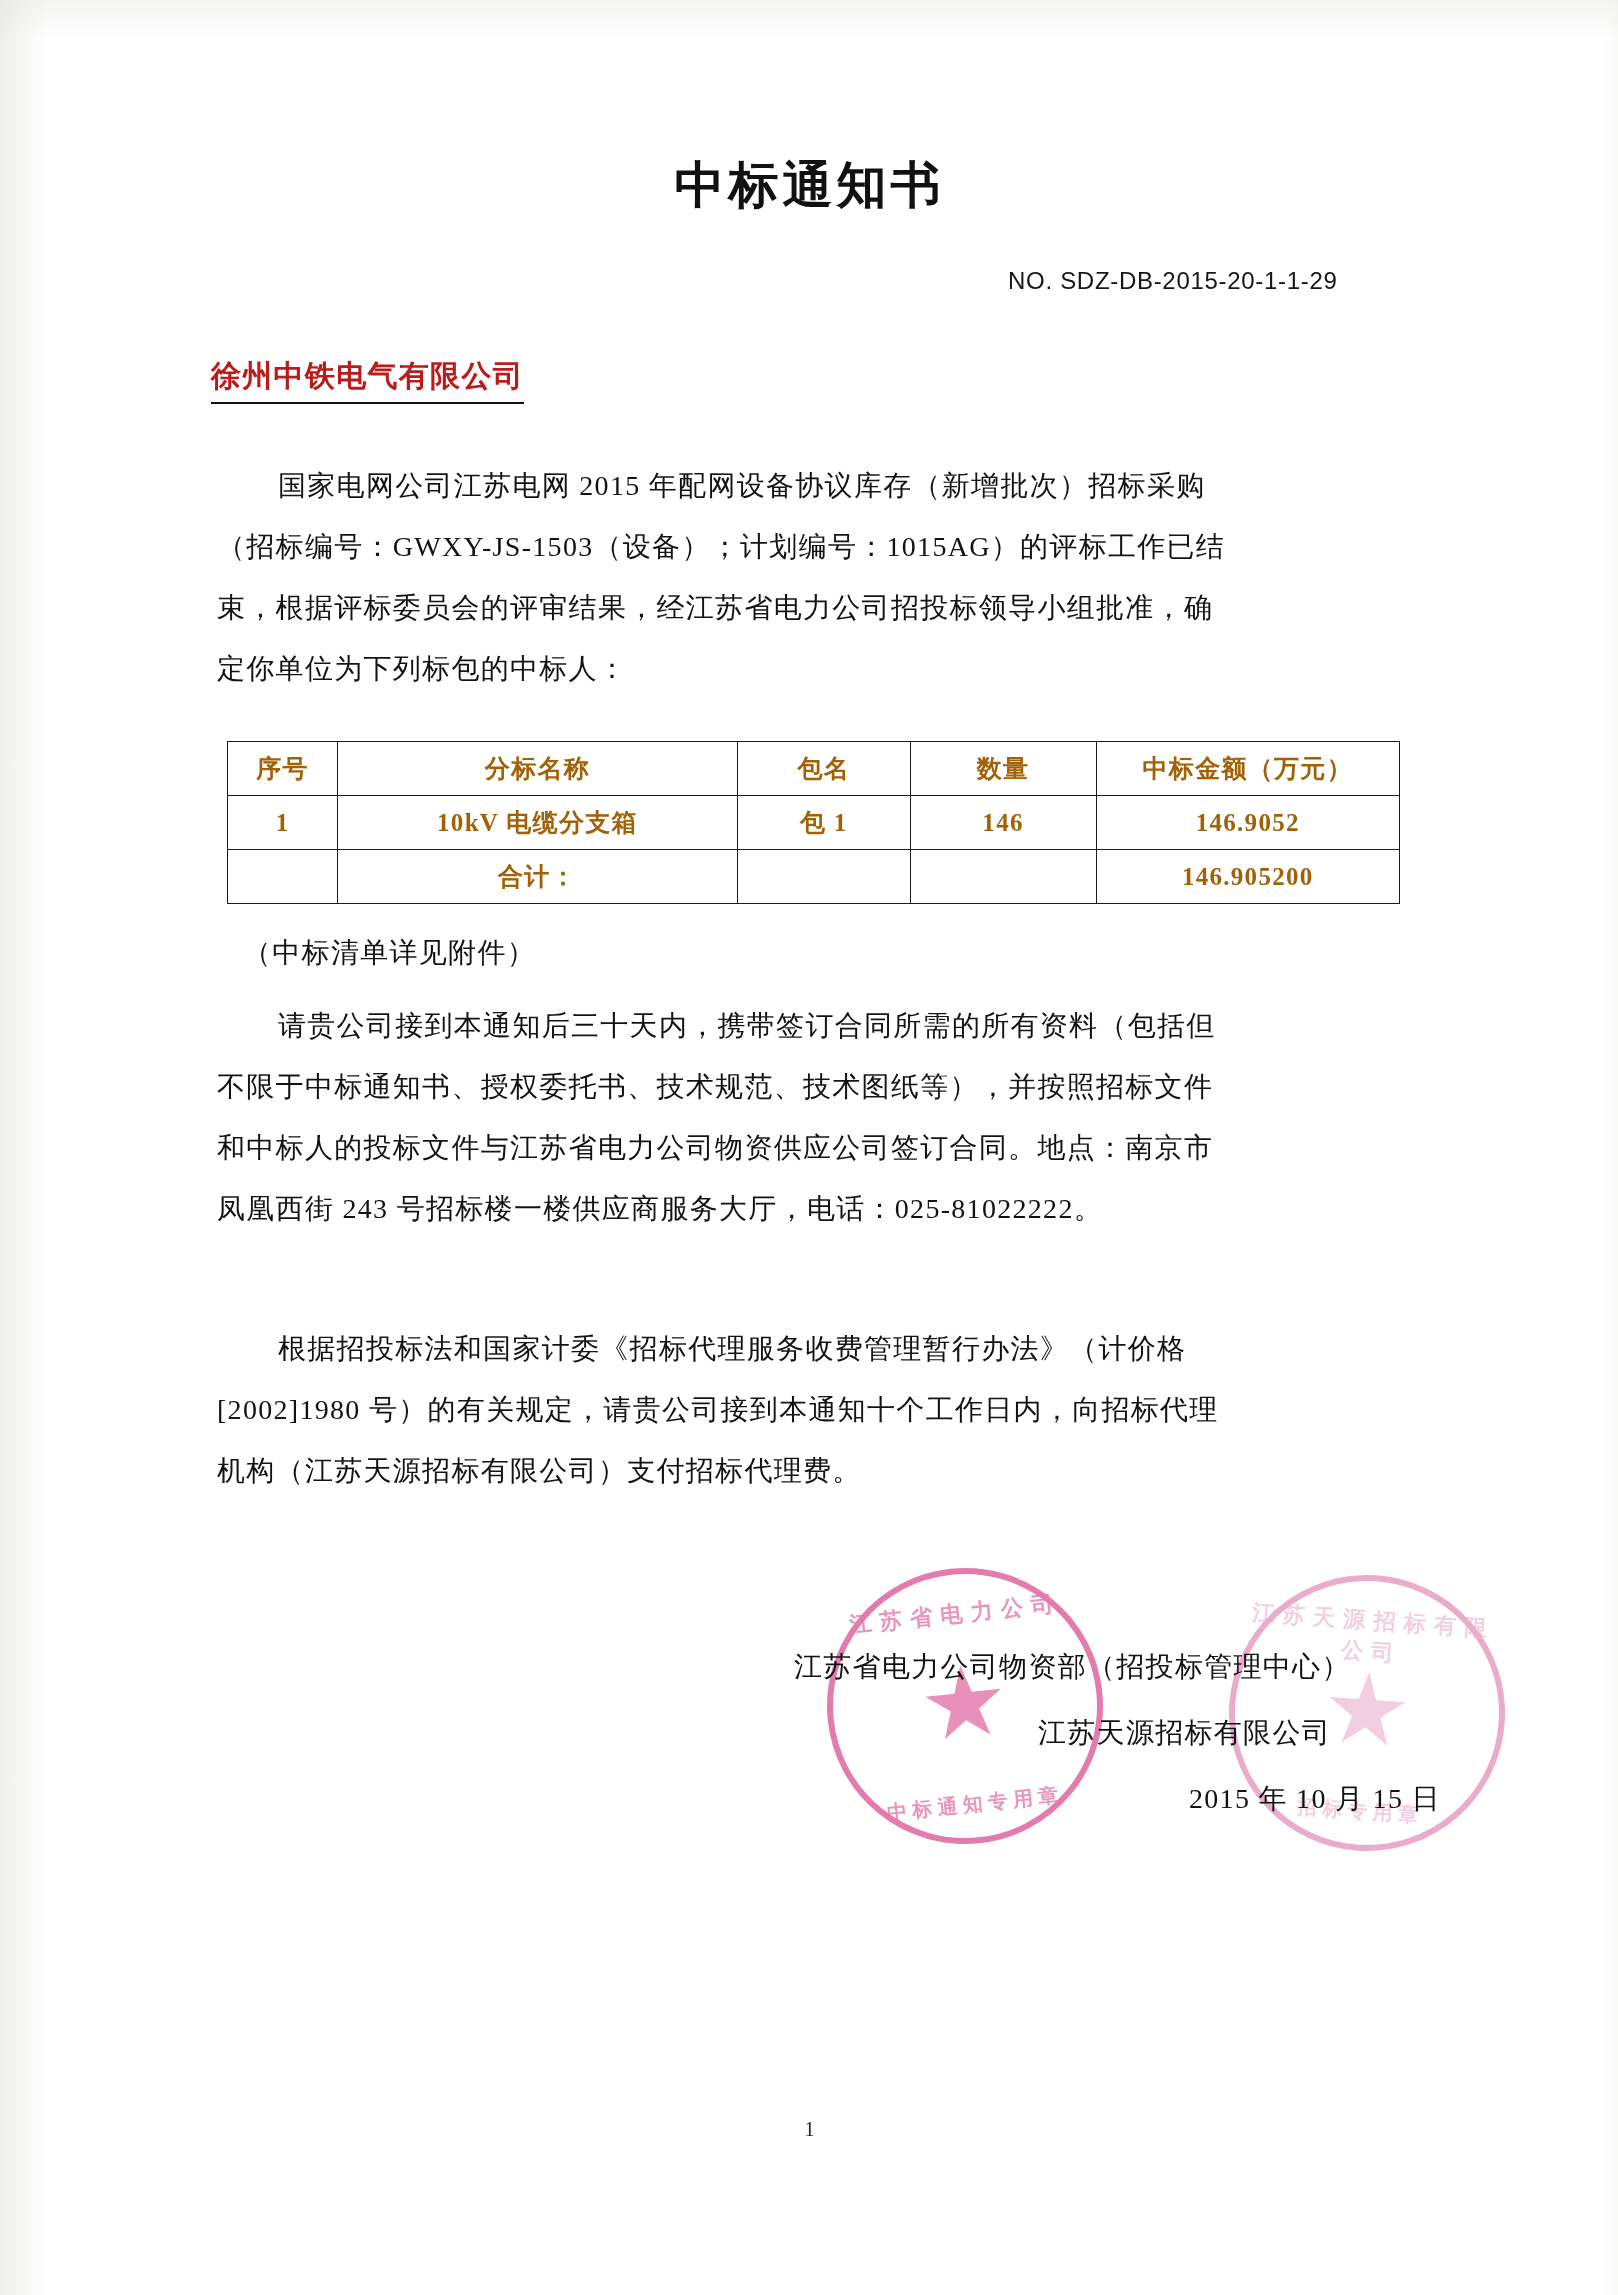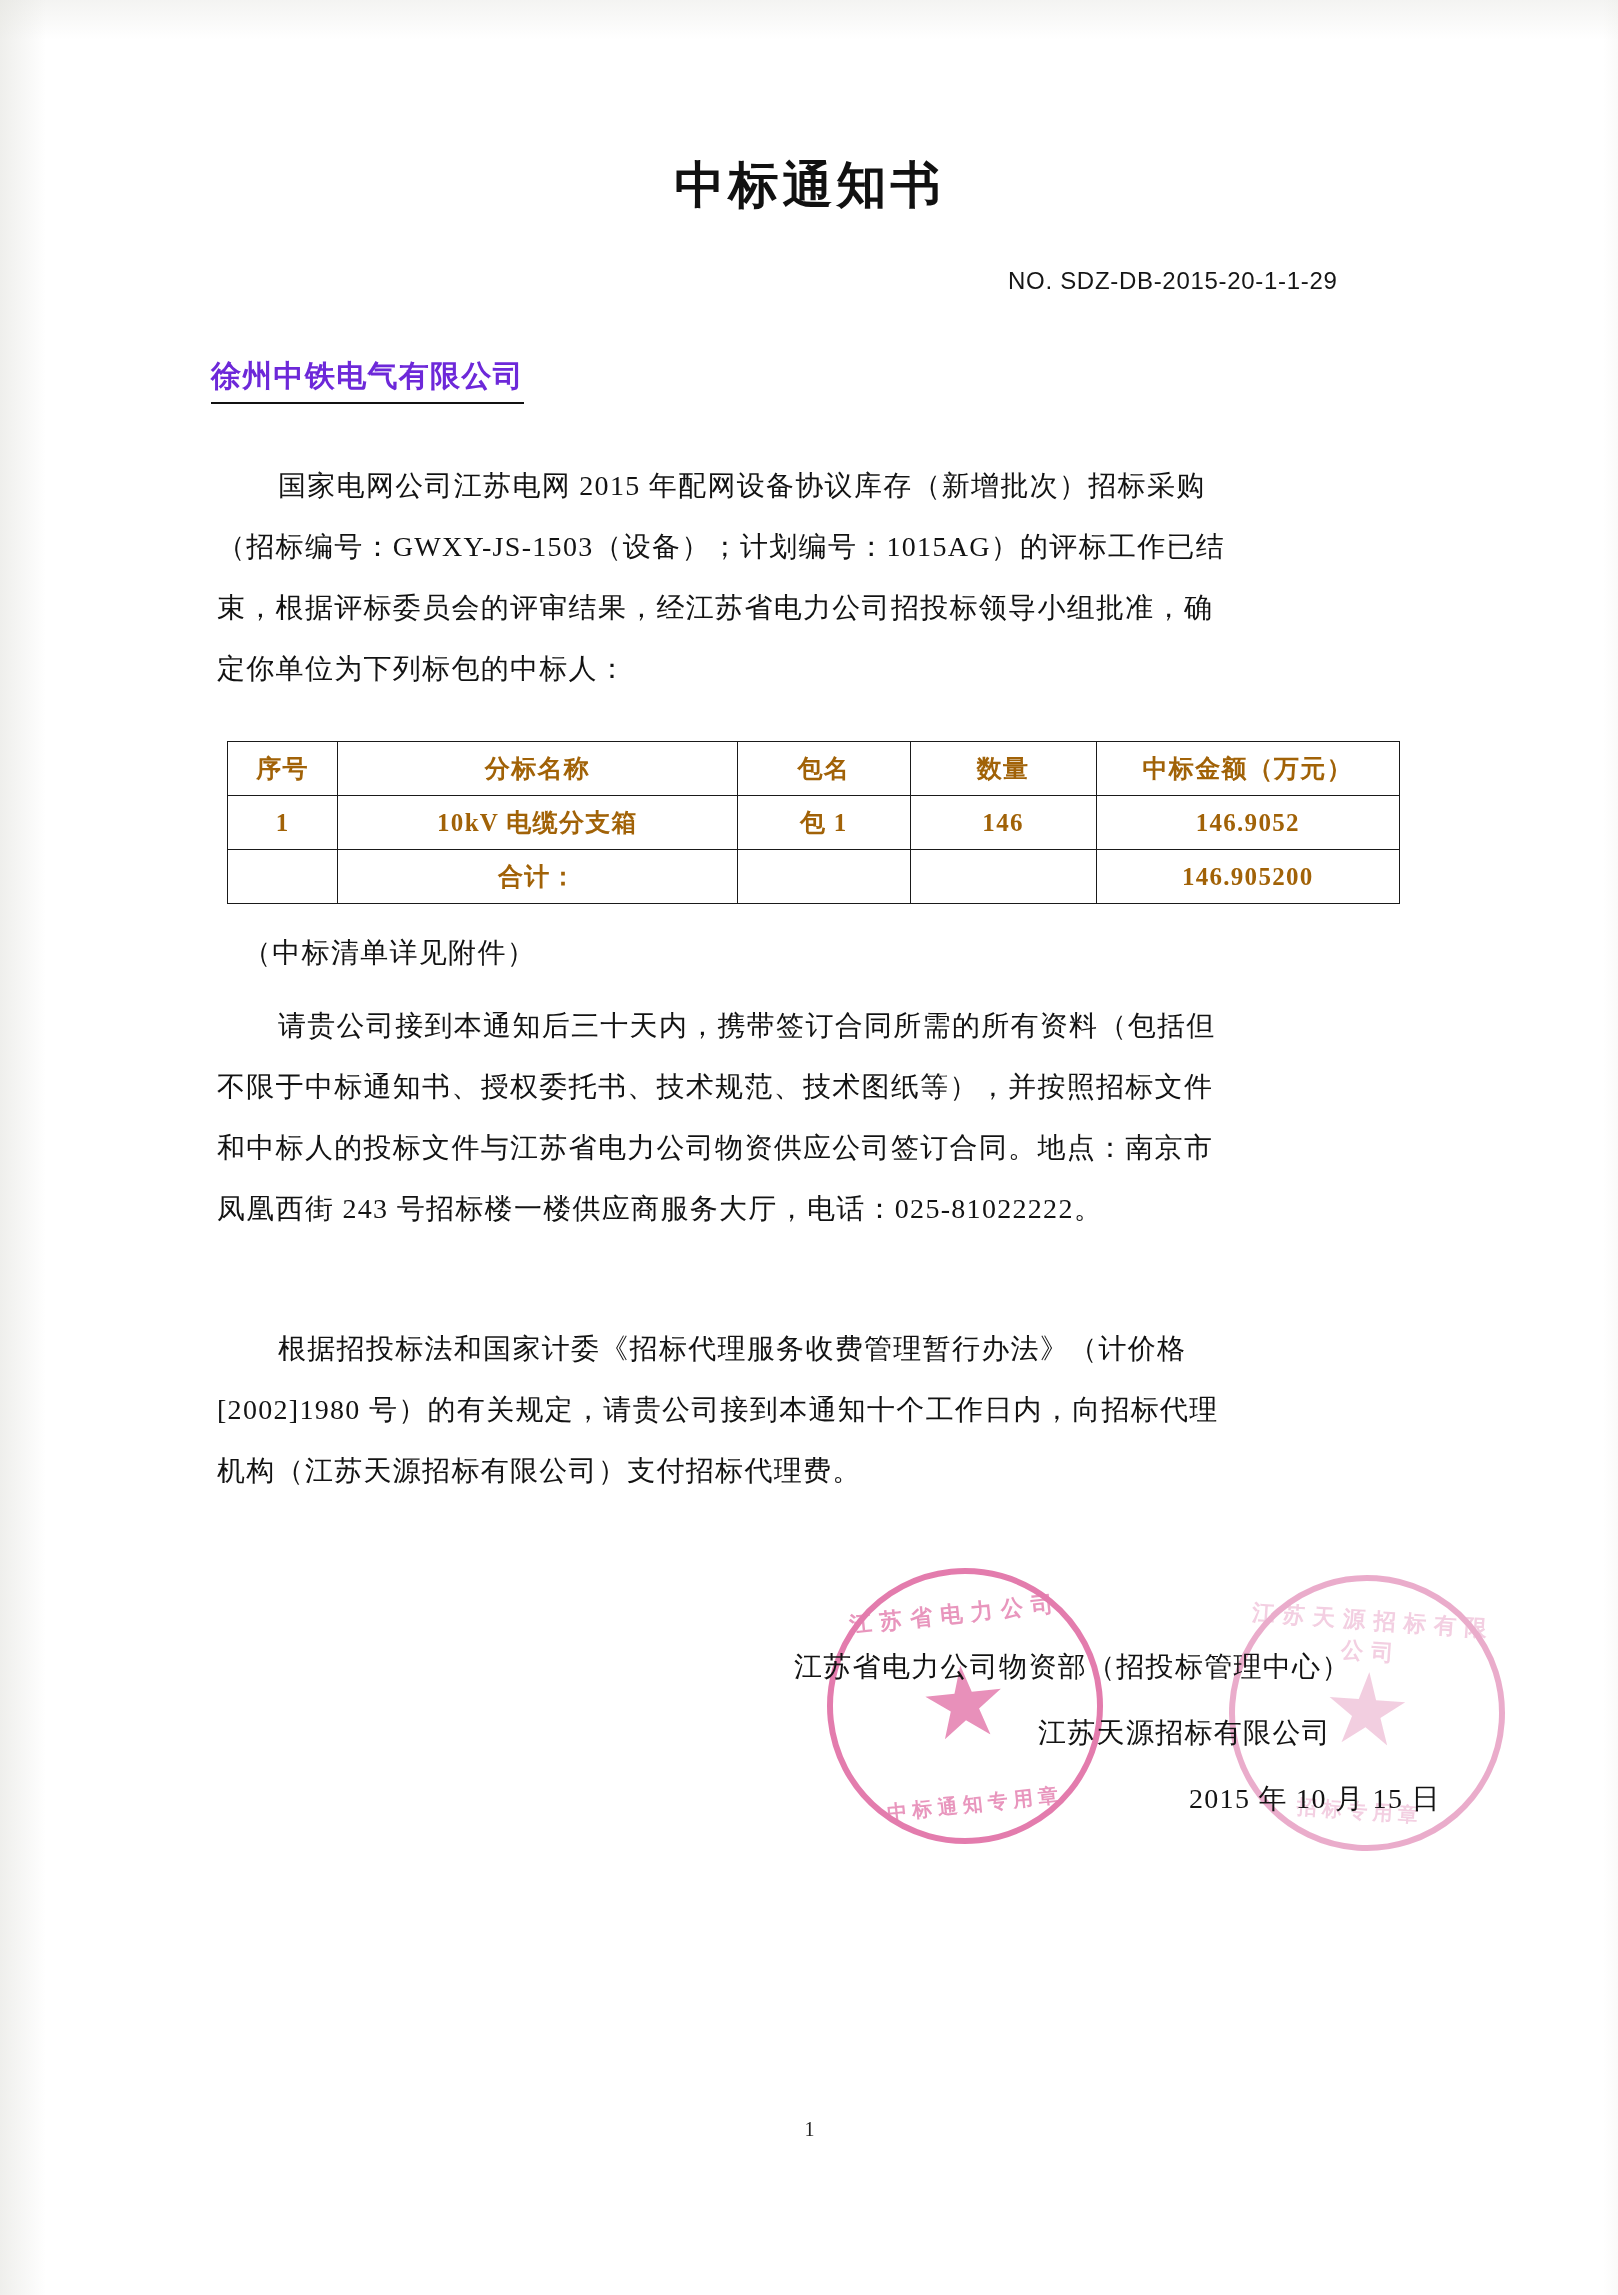--- a/index.html
+++ b/index.html
@@ -61,21 +61,21 @@
   }
 
   .company-line {
     position: absolute;
     left: 211px;
     top: 356px;
     font-family: "DejaVu Sans", "Liberation Sans", sans-serif;
     font-weight: bold;
     font-size: 30px;
     letter-spacing: 1.3px;
-    color: #6d28d9;
+    color: #b91c1c;
     border-bottom: 2px solid #111;
     padding-bottom: 5.3px;
   }
 
   .para {
     position: absolute;
     font-size: 28px;
     line-height: 61px;
     letter-spacing: 1.3px;
     color: #131313;

